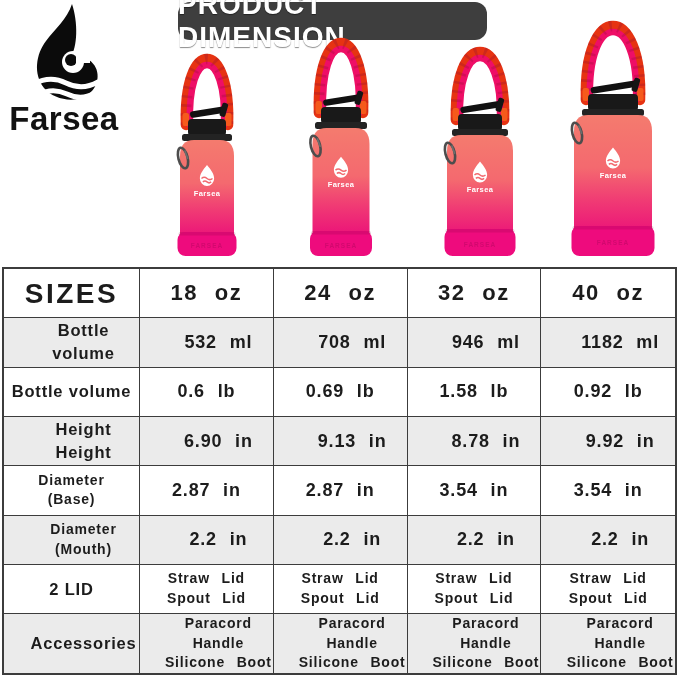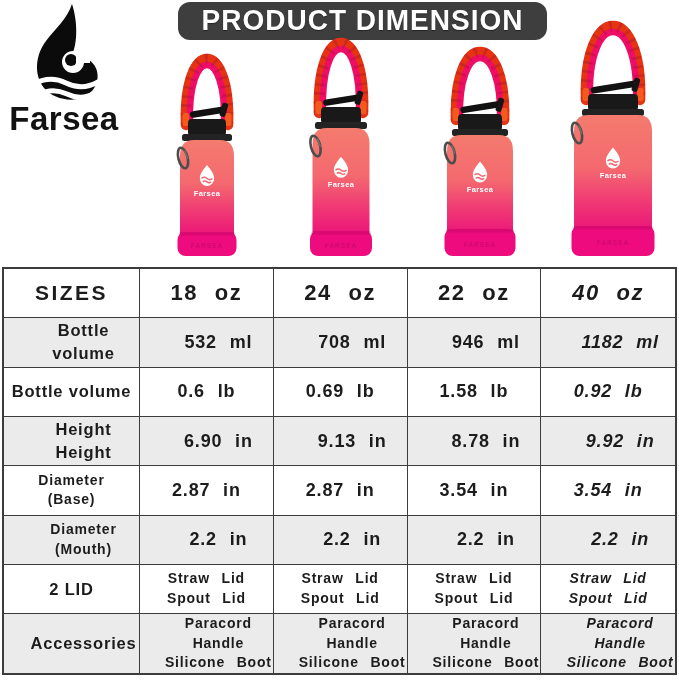--- a/index.html
+++ b/index.html
@@ -7,46 +7,46 @@
        font-family:"Liberation Sans", sans-serif;-webkit-font-smoothing:antialiased;}
   .page{position:absolute;inset:0;background:#fff;}
 
   
   .brand{position:absolute;left:4px;top:2px;width:120px;text-align:center;}
   .brand svg{display:block;margin:0 auto;}
   .brand-name{font-size:33px;font-weight:bold;color:#121212;letter-spacing:0.5px;
               margin-top:-4px;line-height:1;}
 
   
-  .title-badge{position:absolute;left:178px;top:2px;width:369px;height:38px;
+  .title-badge{position:absolute;left:178px;top:2px;width:309px;height:38px;
                background:#3e3e3e;border-radius:12px;display:flex;
                align-items:center;justify-content:center;}
   .title-badge span{color:#ffffff;font-size:28px;font-weight:bold;letter-spacing:1px;
                     transform:scaleY(1.04);text-shadow:0 1px 1px rgba(0,0,0,.45);}
 
   
   .bottles{position:absolute;left:0;top:0;width:679px;height:262px;}
   .bottle{position:absolute;top:8px;width:130px;height:250px;}
 
   
   .spec-table{position:absolute;left:2px;top:267px;width:675px;height:408px;
               display:grid;grid-template-columns:136px 1fr 1fr 1fr 1fr;
               grid-template-rows:repeat(8,1fr);
               border:2px solid #3c3c3c;box-sizing:border-box;background:#fff;}
   .t-row{display:contents;}
   .t-cell{border-right:1.5px solid #3c3c3c;border-bottom:1.5px solid #3c3c3c;
           display:flex;align-items:center;justify-content:center;text-align:center;
           color:#1c1c1c;white-space:pre-line;background:#fff;
           letter-spacing:0.8px;line-height:1.4;}
-  .t-row .t-cell:last-child{border-right:none;font-style:italic;}
+  .t-row .t-cell:last-child{border-right:none;}
   .t-row:last-child .t-cell{border-bottom:none;}
   .t-row.r-gray .t-cell{background:#ebebeb;padding-left:24px;}
   .t-label{font-size:16.5px;font-weight:600;}
   .t-val{font-size:18px;font-weight:600;word-spacing:7px;}
-  .t-head.t-label{font-size:21px;letter-spacing:2.5px;font-weight:bold;}
+  .t-head.t-label{font-size:28px;letter-spacing:2.5px;font-weight:bold;}
   .t-head.t-val{font-size:22px;letter-spacing:1.5px;font-weight:bold;word-spacing:9px;}
   .t-multi{font-size:14px;}
 </style>
 </head>
 <body>
 
 <div class="page">
 
   <div class="brand">
     <svg width="104" height="104" viewBox="0 0 100 104" aria-hidden="true">
@@ -233,21 +233,21 @@
     </g>
     <text x="65" y="170.3" text-anchor="middle" font-family="Liberation Sans,sans-serif" font-size="7.5" font-weight="bold" fill="#ffffff" letter-spacing="0.4">Farsea</text>
   </svg></div>
     </div>
 
   <div class="spec-table">
     <div class="t-row">
       <div class="t-cell t-label t-head">SIZES</div>
       <div class="t-cell t-val t-head">18 oz</div>
       <div class="t-cell t-val t-head">24 oz</div>
-      <div class="t-cell t-val t-head">22 oz</div>
+      <div class="t-cell t-val t-head">32 oz</div>
       <div class="t-cell t-val t-head">40 oz</div>
     </div>
 
     <div class="t-row r-gray">
       <div class="t-cell t-label">Bottle volume</div>
       <div class="t-cell t-val">532 ml</div>
       <div class="t-cell t-val">708 ml</div>
       <div class="t-cell t-val">946 ml</div>
       <div class="t-cell t-val">1182 ml</div>
     </div>

